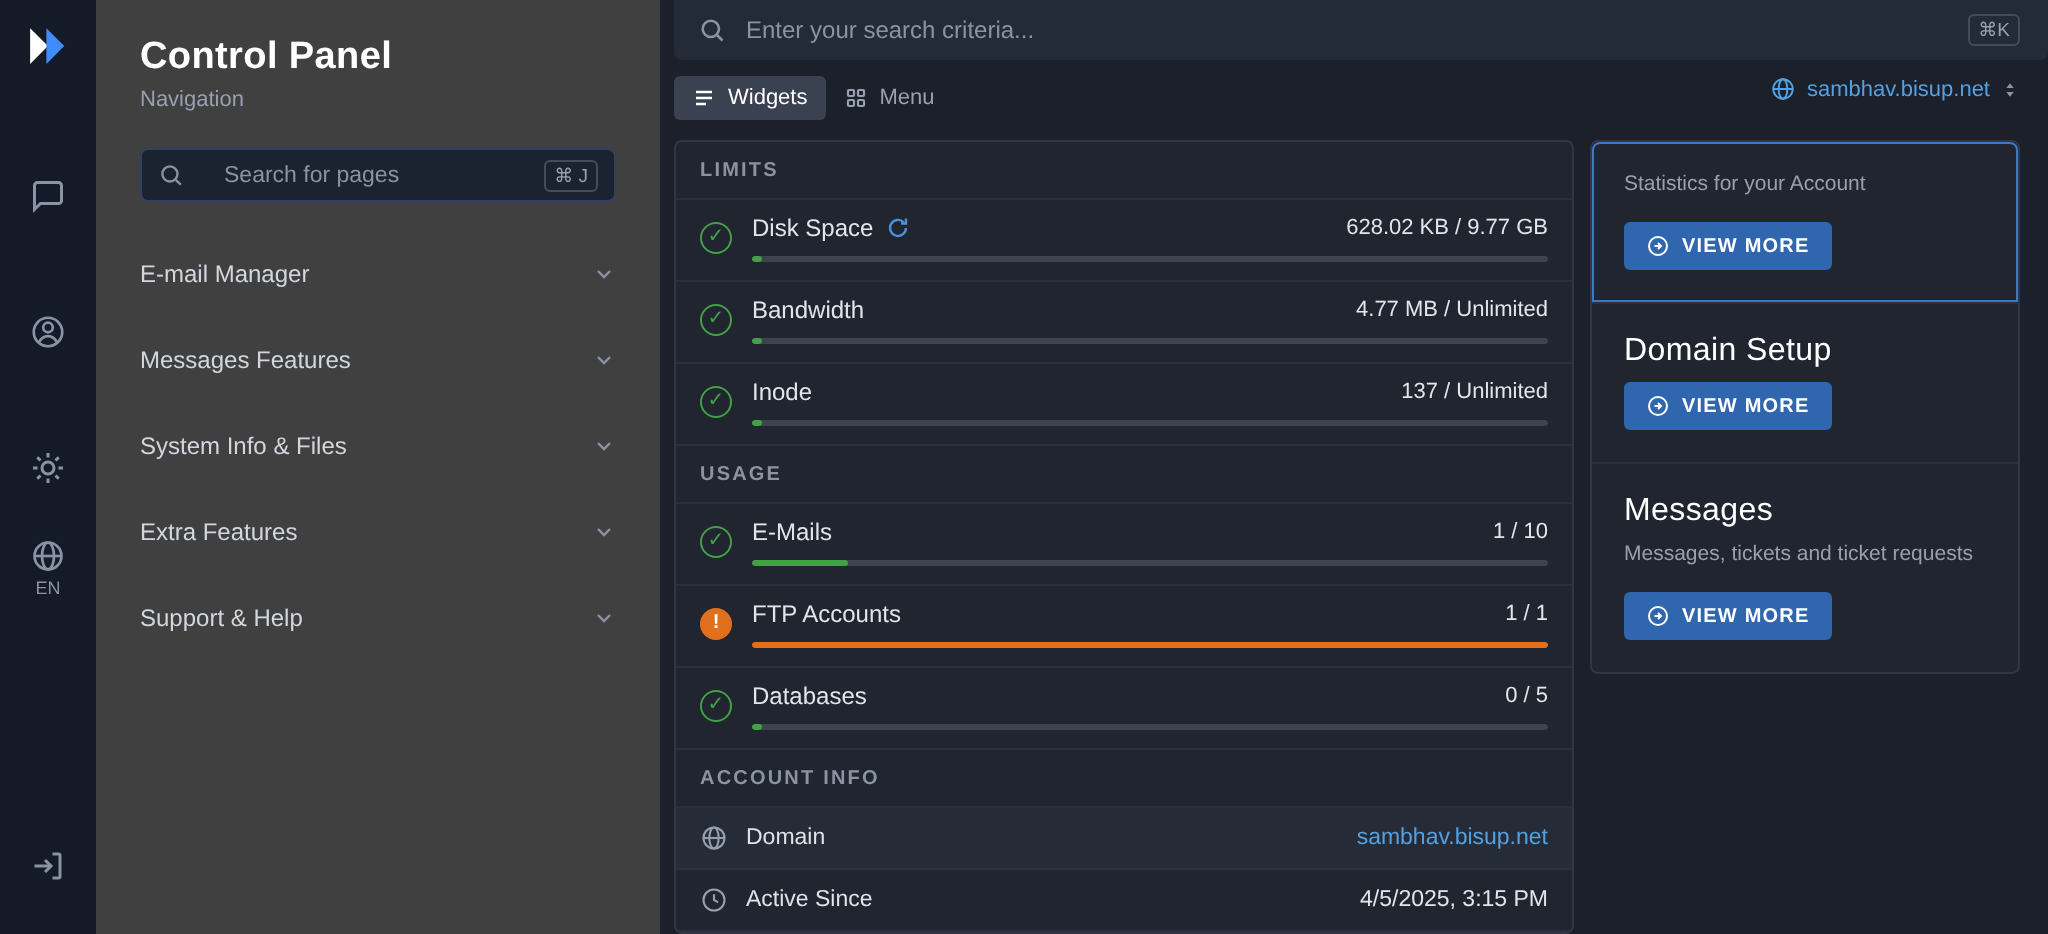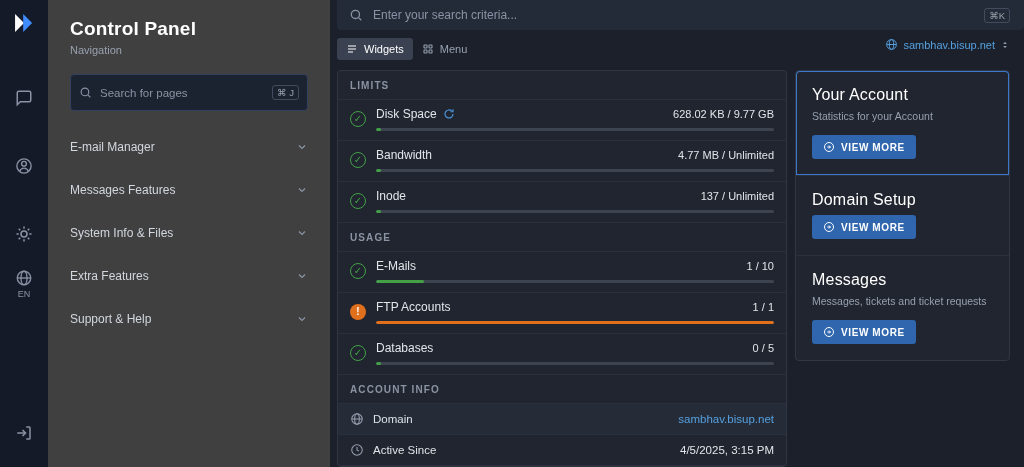--- a/index.html
+++ b/index.html
@@ -13,21 +13,21 @@
   .rail-btn { background:none; border:none; color:#8a93a5; width:48px; height:40px; display:flex; flex-direction:column; align-items:center; justify-content:center; gap:2px; cursor:pointer; margin-bottom:28px; }
   .rail-btn.tight { margin-bottom:10px; }
   .rail-btn svg { width:18px; height:18px; }
   .lang-label { font-size:9px; color:#8a93a5; }
   .rail-spacer { flex:1; }
 
   
   .sidebar { width:282px; background:#404040; padding:18px 22px; display:flex; flex-direction:column; flex:none; }
   .sb-title { font-size:19px; font-weight:700; color:#ffffff; letter-spacing:.2px; }
   .sb-subtitle { font-size:11px; color:#98a0af; margin-top:4px; margin-bottom:18px; }
-  .search-box { display:flex; align-items:center; gap:8px; background:#1c2330; border:1px solid #334060; border-radius:4px; height:37px; padding:0 8px; margin-bottom:14px; }
+  .search-box { display:flex; align-items:center; gap:20px; background:#1c2330; border:1px solid #334060; border-radius:4px; height:27px; padding:0 8px; margin-bottom:14px; }
   .search-box svg { width:13px; height:13px; color:#8a93a5; flex:none; }
   .search-box input { flex:1; min-width:0; background:transparent; border:none; outline:none; color:#cfd4dc; font-size:11.5px; font-family:inherit; }
   .search-box input::placeholder { color:#8a93a5; }
   .kbd { font-size:9.5px; color:#98a0af; border:1px solid #434c5e; border-radius:3px; padding:1px 4px; white-space:nowrap; }
   .nav-item { display:flex; align-items:center; justify-content:space-between; height:43px; color:#d2d7de; font-size:12px; cursor:pointer; }
   .nav-item svg { width:12px; height:12px; color:#8a93a5; }
 
   
   .main { flex:1; display:flex; flex-direction:column; min-width:0; }
   .topsearch { height:30px; background:#242b38; display:flex; align-items:center; gap:10px; padding:0 14px 0 12px; margin-left:7px; border-radius:0 0 4px 4px; }
@@ -327,21 +327,20 @@
           </span>
           <span>Active Since</span>
           <span class="info-value">4/5/2025, 3:15 PM</span>
         </div>
 
       </section>
 
       <aside class="cards">
 
         <div class="side-card highlight">
-          <h3>Your Account</h3>
           <p>Statistics for your Account</p>
           <button class="view-more">
             <svg viewBox="0 0 24 24" fill="none" stroke="currentColor" stroke-width="2">
                 <circle cx="12" cy="12" r="9"></circle>
                 <path d="M8.5 12h6M12 9l3 3-3 3"></path>
               </svg>
             <span>VIEW MORE</span>
           </button>
         </div>
 

